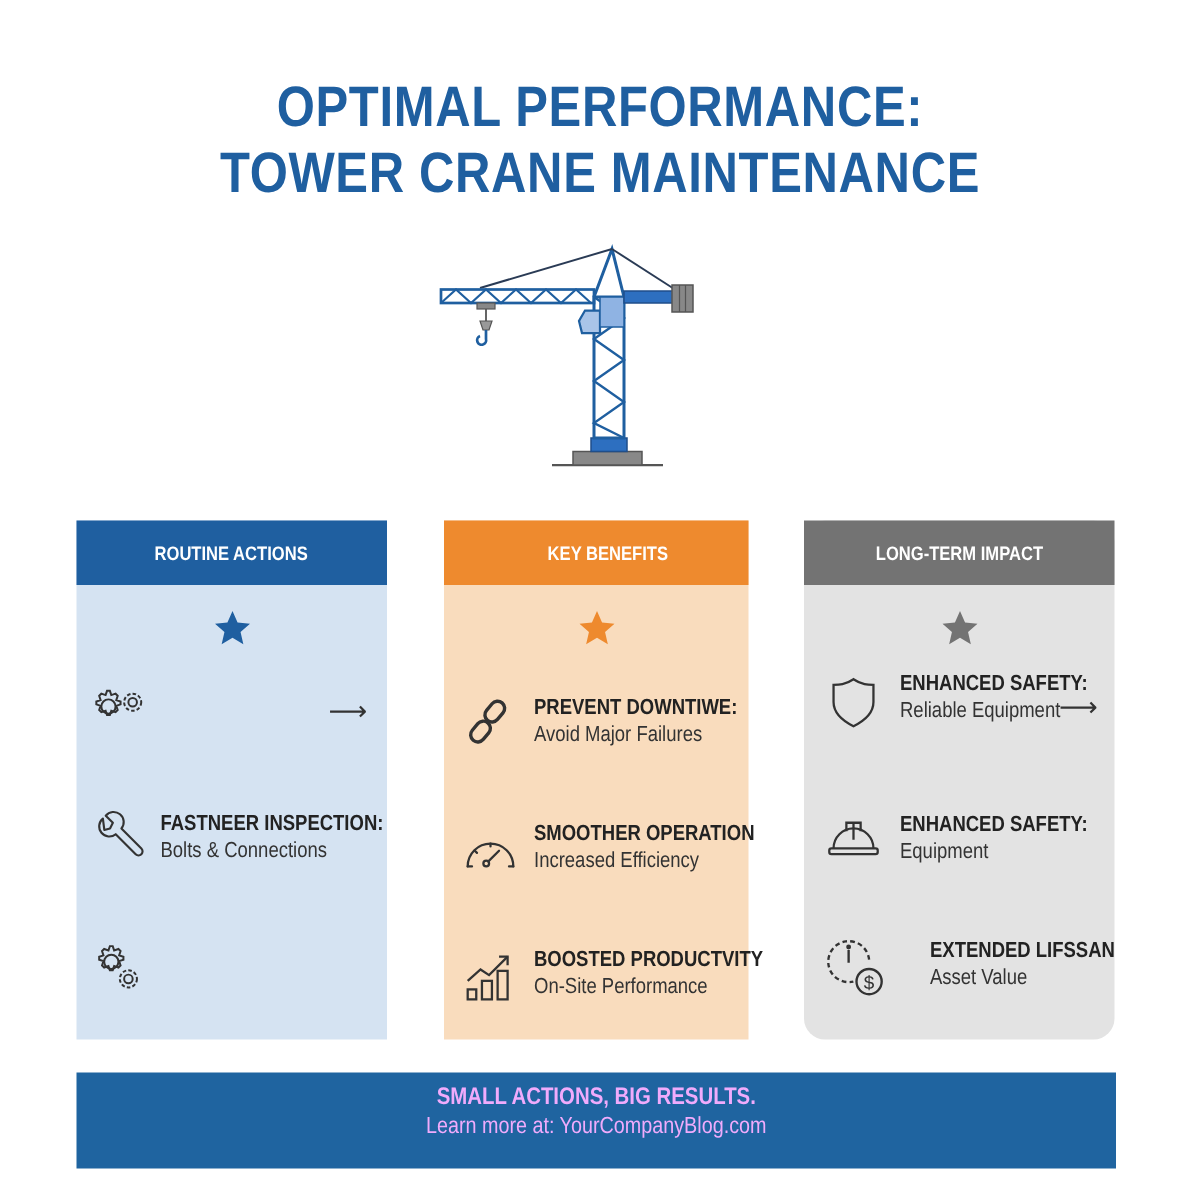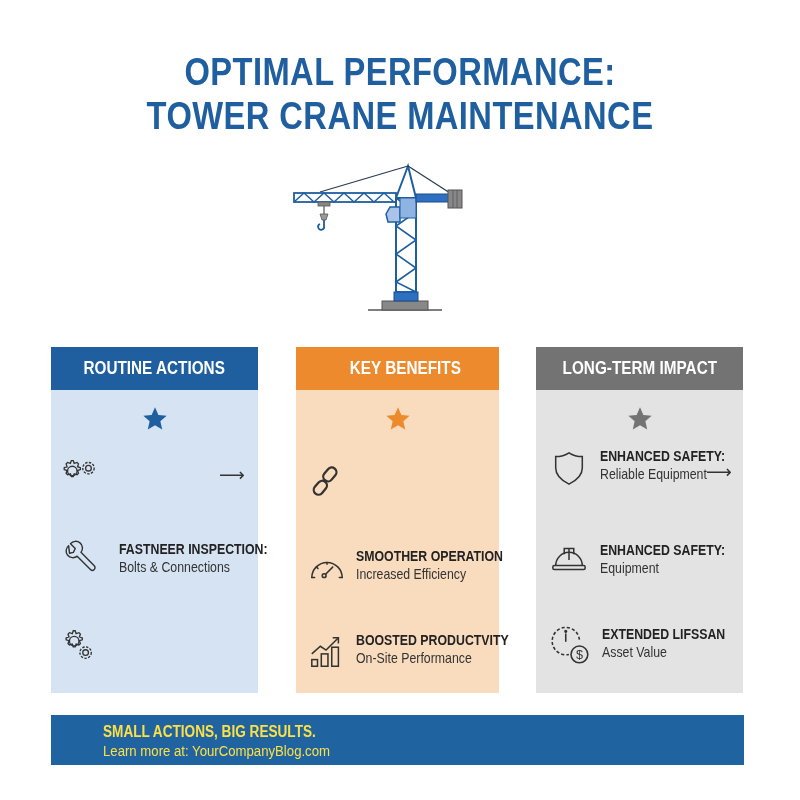--- a/index.html
+++ b/index.html
@@ -9,39 +9,39 @@
   }
   .title {
     position:absolute; left:0; top:50px; width:800px; text-align:center;
     color:#1f5fa0; font-weight:bold; font-size:38px; line-height:44px;
     letter-spacing:0.5px; transform:scaleX(0.86); transform-origin:center;
   }
   .crane { position:absolute; left:290px; top:160px; width:190px; height:155px; }
   .panel { position:absolute; top:347px; height:346px; }
   .panel .hdr {
     height:43px; display:flex; align-items:center; justify-content:center;
-    color:#ffffff; font-weight:bold; font-size:18px;
+    color:#ffffff; font-weight:bold; font-size:13px;
   }
   .panel .hdr span { display:inline-block; transform:scaleX(0.85); white-space:nowrap; }
   .panel .star { position:absolute; left:50%; top:58px; width:28px; height:28px; margin-left:-14px; }
   .item { position:absolute; left:0; width:100%; height:44px; }
   .item .ic { position:absolute; width:38px; height:38px; }
   .item .tx { position:absolute; top:0; }
   .item .h { font-weight:bold; font-size:14.5px; color:#222; line-height:18px; white-space:nowrap; transform:scaleX(0.85); transform-origin:left; }
   .item .s { font-size:14.5px; color:#333; line-height:19px; white-space:nowrap; transform:scaleX(0.85); transform-origin:left; }
   .arrow { position:absolute; font-size:18px; color:#333; }
   #p1 { left:51px; width:207px; background:#d5e3f2; }
   #p1 .hdr { background:#1f5fa0; }
   #p2 { left:296px; width:203px; background:#f9dcbd; }
   #p2 .hdr { background:#ee8a2e;padding-left:16px; }
-  #p3 { left:536px; width:207px; background:#e3e3e3; }
+  #p3 { left:536px; width:207px; background:#e3e3e3;border-radius:14px; }
   #p3 .hdr { background:#737373; }
   .banner {
-    position:absolute; left:51px; top:715px; width:693px; height:50px; background:#1f64a0;
-    color:#fde047; text-align:left;
+    position:absolute; left:51px; top:715px; width:693px; height:64px; background:#1f64a0;
+    color:#f0abfc; text-align:center;
   }
   .banner div { transform:scaleX(0.85); }
   .banner .b1 { font-weight:bold; font-size:16px; margin-top:7px; line-height:19px; }
   .banner .b2 { font-size:15.5px; line-height:19px; }
   svg { display:block; }
 </style>
 </head>
 <body>
 
 <div class="title">
@@ -99,21 +99,21 @@
         <circle cx="31" cy="17" r="6" stroke-dasharray="2.5 1.5"></circle>
       </g>
     </svg>
     <div class="arrow" style="left:168px;top:14px">⟶</div>
   </div>
 
   <div class="item" style="top:193px">
     <svg class="ic" style="left:10px;top:0px" viewBox="0 0 40 40">
       <path d="M8 6 a7 7 0 0 0 9 11 l14 14 a2.5 2.5 0 0 0 4 -4 l-14 -14 a7 7 0 0 0 -11 -9 l5 5 l-2 4 l-4 1 Z" fill="none" stroke="#333" stroke-width="1.5" stroke-linejoin="round"></path>
     </svg>
-    <div class="tx" style="left:68px">
+    <div class="tx" style="left:56px">
       <div class="h">FASTNEER INSPECTION:</div>
       <div class="s">Bolts &amp; Connections</div>
     </div>
   </div>
 
   <div class="item" style="top:277px">
     <svg class="ic" style="left:8px;top:2px" viewBox="0 0 40 40">
       <g fill="none" stroke="#333" stroke-width="1.4">
         <circle cx="16" cy="16" r="5"></circle>
         <path d="M16 4 l2 0 l1 3 l3 -1 l1.5 1.5 l-1 3 l3 1 l0 2 l-3 1 l1 3 l-1.5 1.5 l-3 -1 l-1 3 l-2 0 l-1 -3 l-3 1 l-1.5 -1.5 l1 -3 l-3 -1 l0 -2 l3 -1 l-1 -3 l1.5 -1.5 l3 1 Z" transform="translate(-1,1)"></path>
@@ -132,20 +132,24 @@
       <path d="M12 2 L14.9 8.6 L22 9.3 L16.6 14 L18.2 21 L12 17.3 L5.8 21 L7.4 14 L2 9.3 L9.1 8.6 Z" fill="#ee8a2e"></path>
     </svg>
 
   <div class="item" style="top:116px">
     <svg class="ic" style="left:12px;top:0px" viewBox="0 0 40 40">
       <g fill="none" stroke="#333" stroke-width="2.4">
         <rect x="18" y="4" width="10" height="16" rx="5" transform="rotate(40 23 12)"></rect>
         <rect x="8" y="18" width="10" height="16" rx="5" transform="rotate(40 13 26)"></rect>
       </g>
     </svg>
+    <div class="tx" style="left:60px">
+      <div class="h">PREVENT DOWNTIWE:</div>
+      <div class="s">Avoid Major Failures</div>
+    </div>
   </div>
 
   <div class="item" style="top:284px">
     <svg class="ic" style="left:12px;top:2px" viewBox="0 0 40 40">
       <g fill="none" stroke="#333" stroke-width="1.6">
         <rect x="4" y="28" width="6" height="7"></rect>
         <rect x="14" y="22" width="7" height="13"></rect>
         <rect x="25" y="15" width="7" height="20"></rect>
         <polyline points="4,22 13,14 19,18 32,5"></polyline>
         <polyline points="26,5 32,5 32,11"></polyline>
@@ -213,21 +217,21 @@
   <div class="item" style="top:278px">
     <svg class="ic" style="left:14px;top:0px;width:42px;height:42px" viewBox="0 0 40 40">
       <g fill="none" stroke="#333" stroke-width="1.5">
         <path d="M28 14 A13 13 0 1 0 18 28" stroke-dasharray="3 2"></path>
         <line x1="15" y1="8" x2="15" y2="16"></line>
         <circle cx="15" cy="6" r="0.8" fill="#333"></circle>
         <circle cx="28" cy="28" r="8"></circle>
         <text x="28" y="32.5" font-size="12" text-anchor="middle" fill="#333" stroke="none" font-family="Liberation Sans, sans-serif">$</text>
       </g>
     </svg>
-    <div class="tx" style="left:66px">
+    <div class="tx" style="left:84px">
       <div class="h">EXTENDED LIFSSAN</div>
       <div class="s">Asset Value</div>
     </div>
   </div>
 </div>
 
 <div class="banner">
   <div class="b1">SMALL ACTIONS, BIG RESULTS.</div>
   <div class="b2">Learn more at: YourCompanyBlog.com</div>
 </div>

